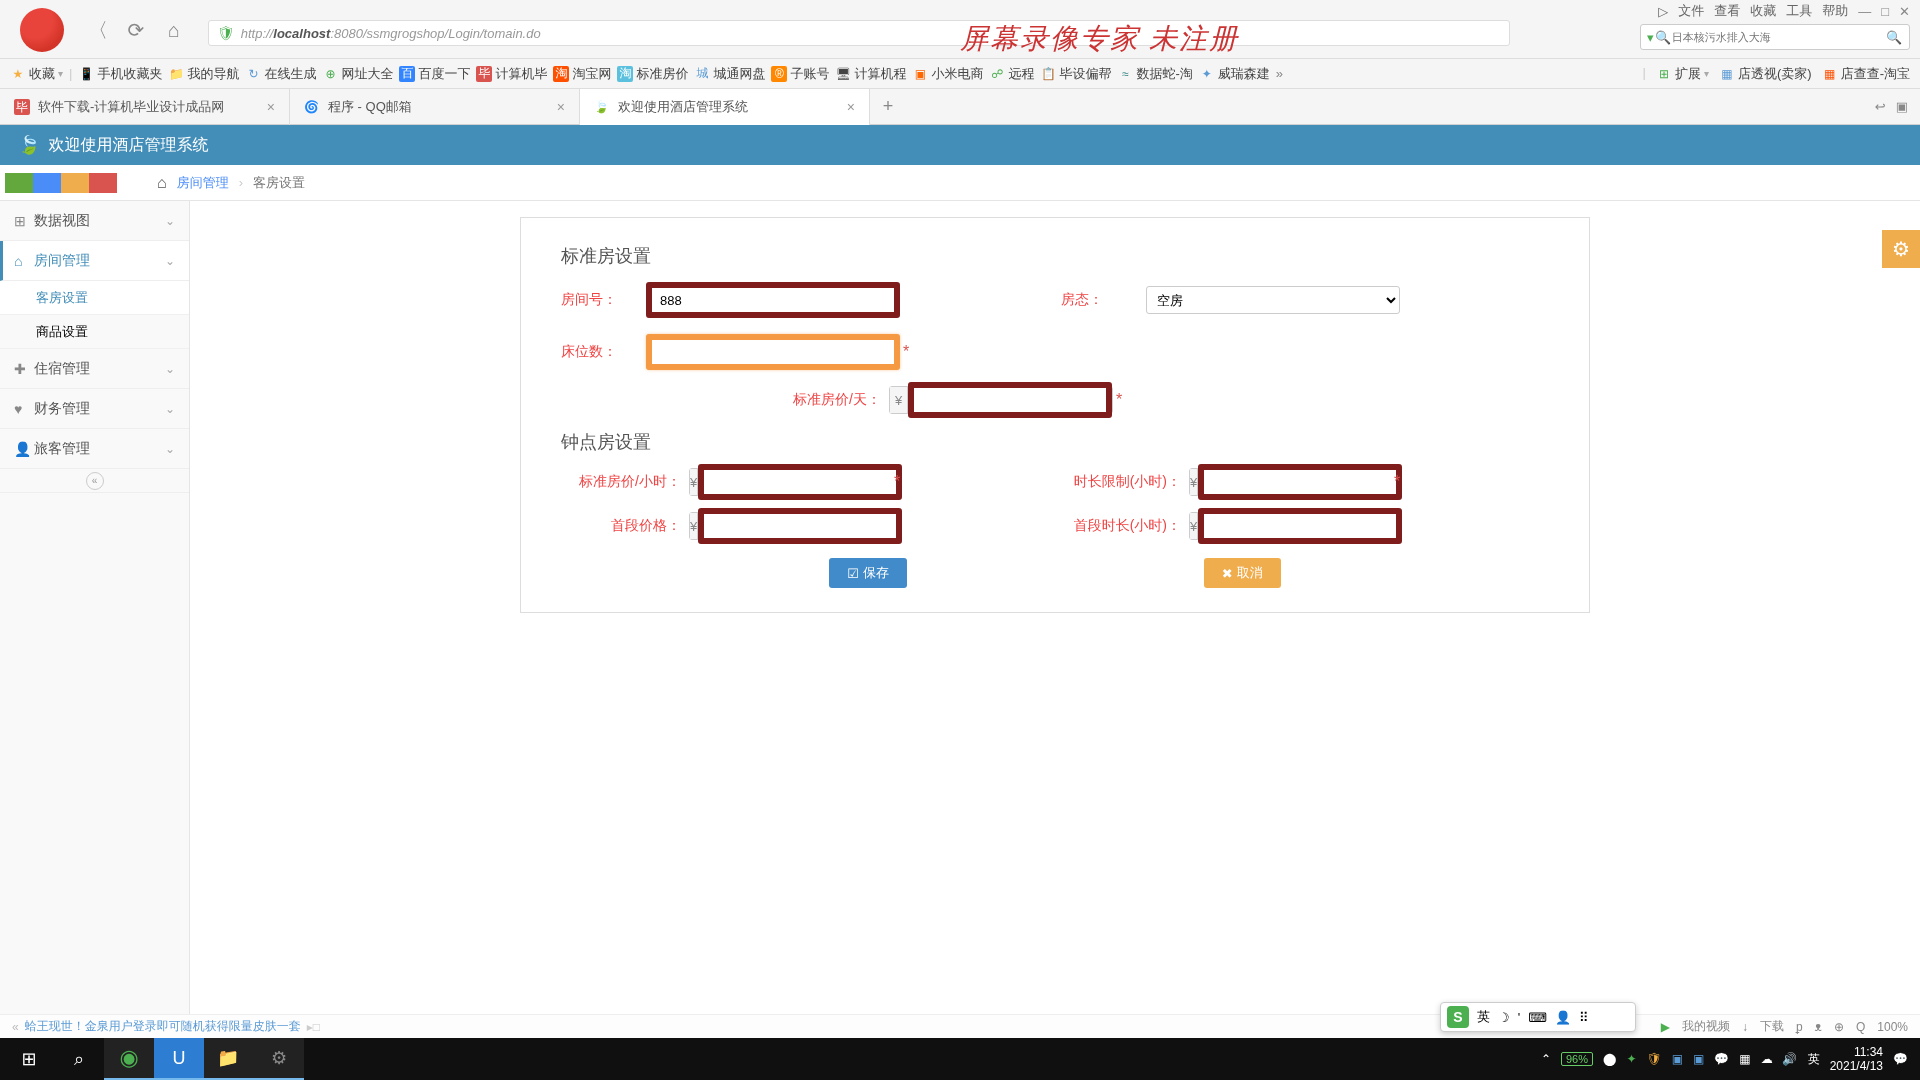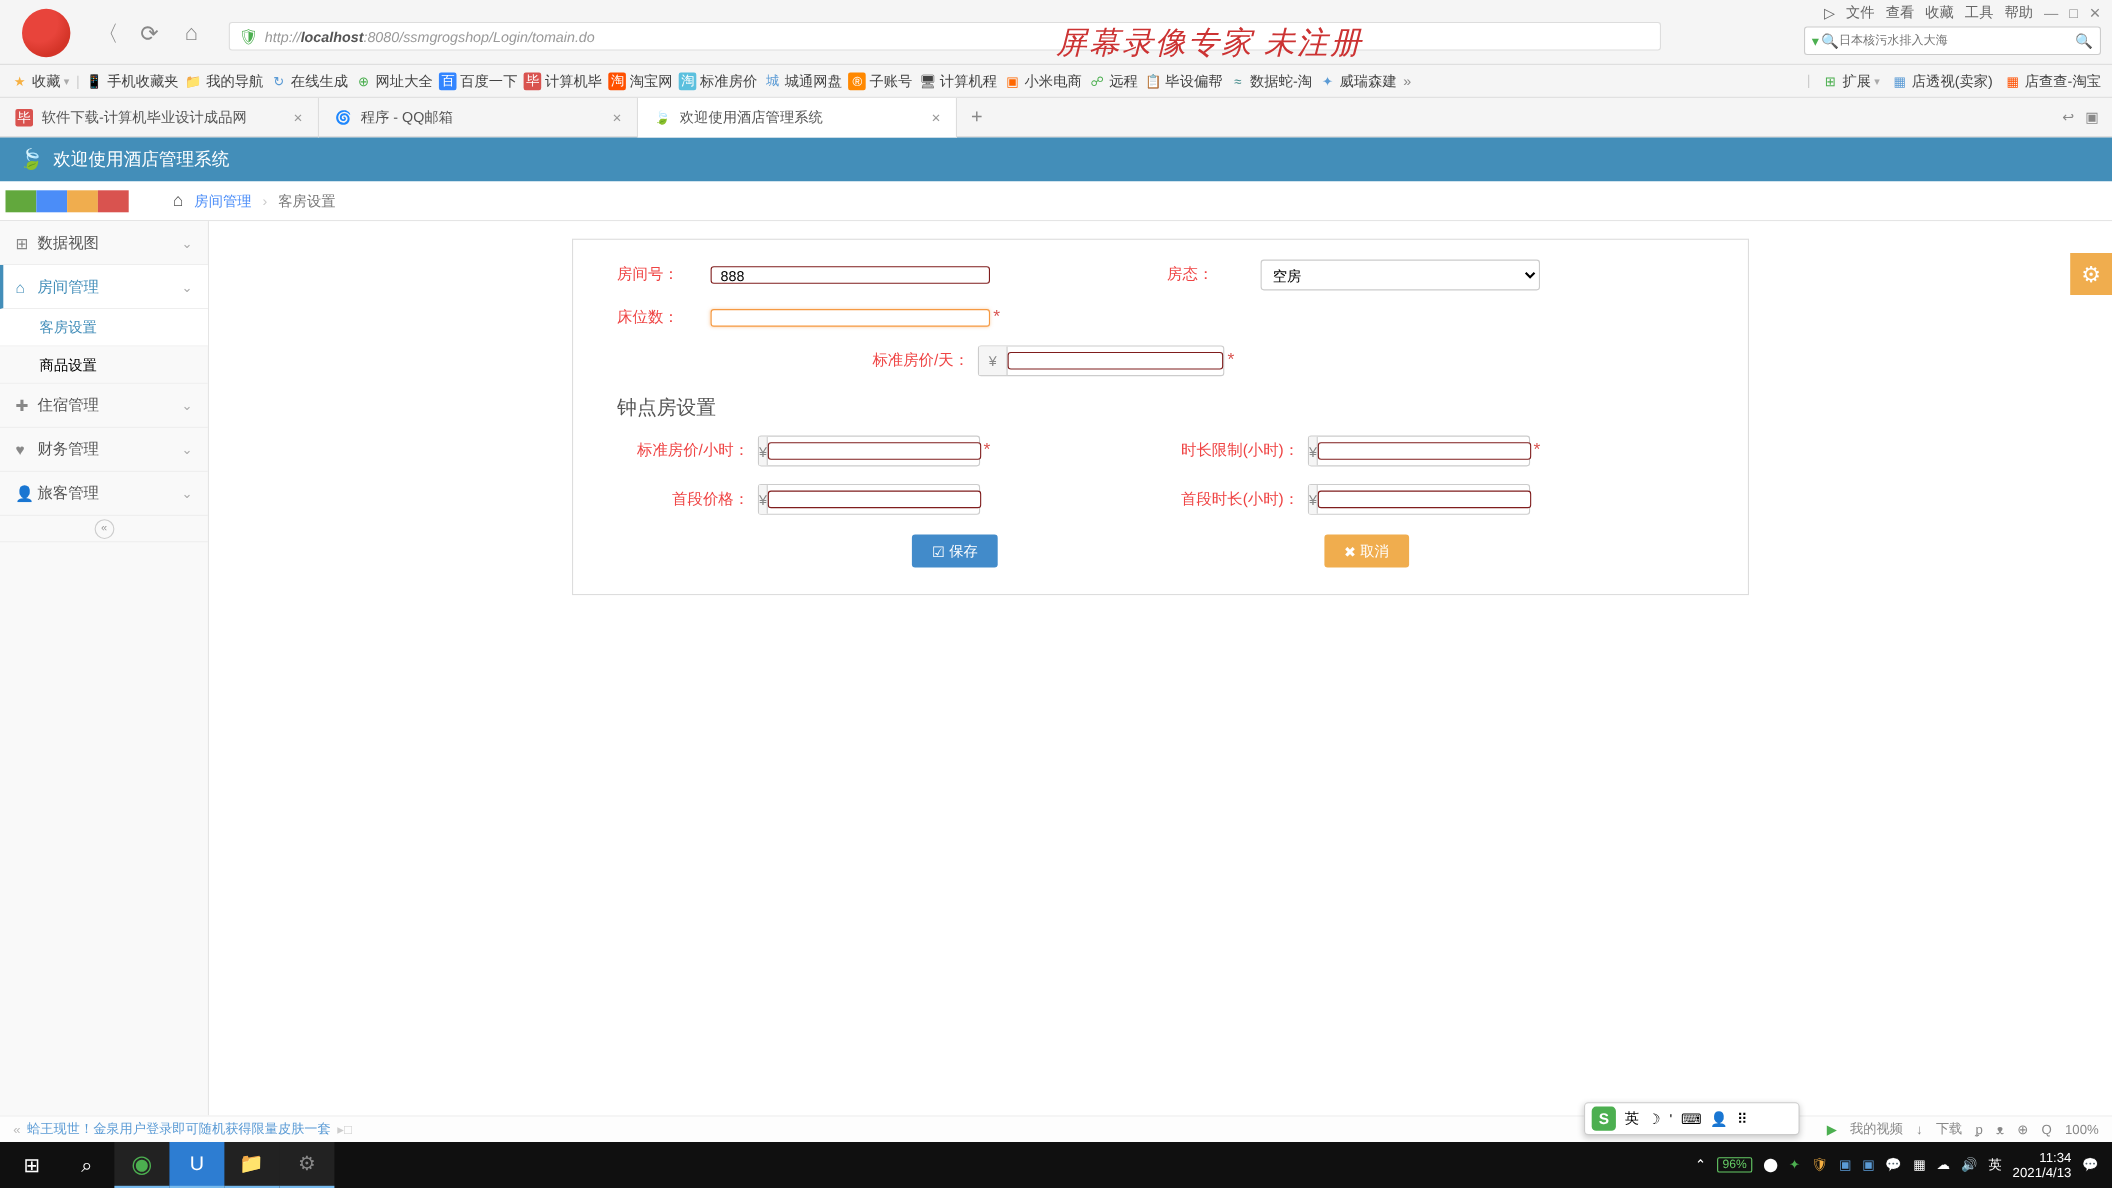--- a/index.html
+++ b/index.html
@@ -64,21 +64,21 @@
 
 .content { flex: 1; padding: 16px 24px; position: relative; }
 .form-panel { width: 1070px; margin: 0 auto; border: 1px solid #ddd; padding: 18px 40px 24px; background: #fff; }
 .form-title { text-align: center; font-size: 24px; font-weight: bold; color: #333; margin-bottom: 6px; }
 .section-title { font-size: 18px; color: #555; margin: 8px 0 14px; }
 .form-row { display: flex; margin-bottom: 16px; }
 .form-group { display: flex; align-items: center; }
 .form-group.left { flex: 0 0 500px; }
 .form-group .lbl { width: 85px; text-align: left; color: #ef4444; font-size: 14px; }
 .form-group.wide .lbl { width: 128px; text-align:right; padding-right:8px;}
-.form-group input[type=text] { width: 254px; height: 16px; border: 1px solid #7f1d1d; border-radius: 3px; padding: 0 8px; font-size: 13px; }
+.form-group input[type=text] { width: 254px; height: 36px; border: 6px solid #7f1d1d; border-radius: 3px; padding: 0 8px; font-size: 13px; }
 .form-group input.focused { border-color: #f59942; box-shadow: 0 0 3px rgba(245,153,66,0.5); }
 .form-group select { width: 254px; height: 28px; border: 1px solid #ccc; border-radius: 3px; padding: 0 6px; font-size: 13px; background:#fff;}
 .req { color: #d9534f; margin-left: 3px; font-size: 16px; vertical-align: middle;}
 .money-input { display: flex; align-items: center; width: 202px; height: 28px; border: 1px solid #ccc; border-radius: 3px; }
 .money-input .cur { width: 26px; text-align: center; color: #888; border-right: 1px solid #ccc; font-size: 13px; height:100%; display:flex; align-items:center; justify-content:center; background:#f5f5f5;}
 .money-input input { border: none; outline: none; flex: 1; padding: 0 6px; height: 100%; }
 .row-center .form-group { margin: 0 auto; }
 .btn-row { display: flex; justify-content: space-around; margin-top: 18px; padding: 0 120px;}
 .btn { height: 30px; padding: 0 18px; border: none; border-radius: 3px; color: #fff; font-size: 13px; cursor: pointer; display: flex; align-items: center; gap: 4px;}
 .btn-save { background: #428bca; }
@@ -301,20 +301,21 @@
       <span>旅客管理</span>
       <span class="chev">⌄</span>
     </div>
     <div class="collapse">
         <span>«</span>
       </div>
   </div>
 
   <div class="content">
     <div class="form-panel">
+      <div class="section-title">标准房设置</div>
 
       <div class="form-row">
         <div class="form-group left">
           <span class="lbl">房间号：</span>
           <input type="text" value="888" style="">
         </div>
         <div class="form-group">
           <span class="lbl">房态：</span>
           <select><option>空房</option></select>
         </div>

